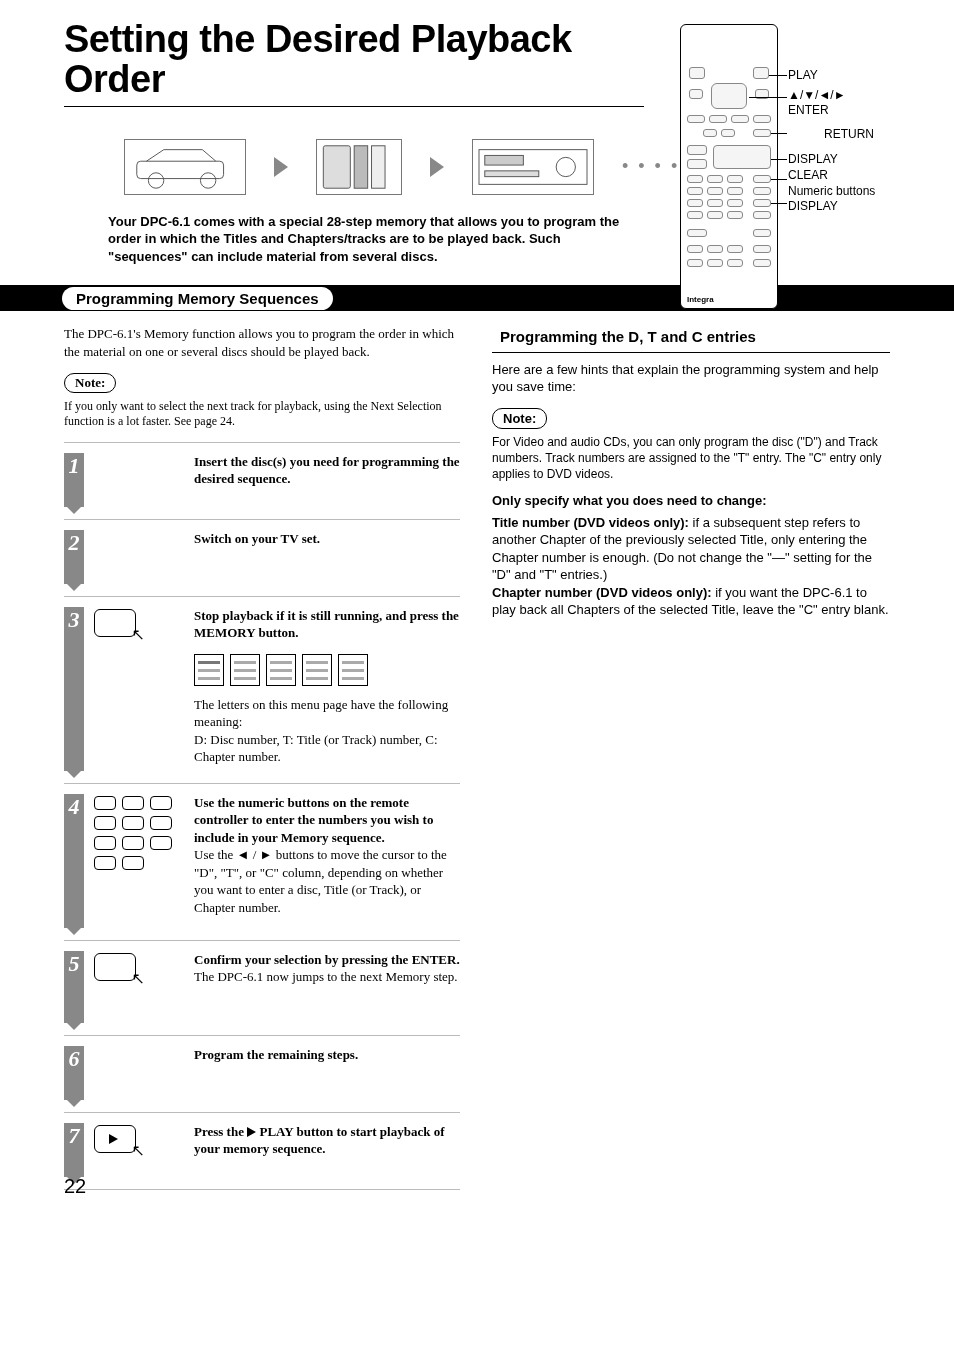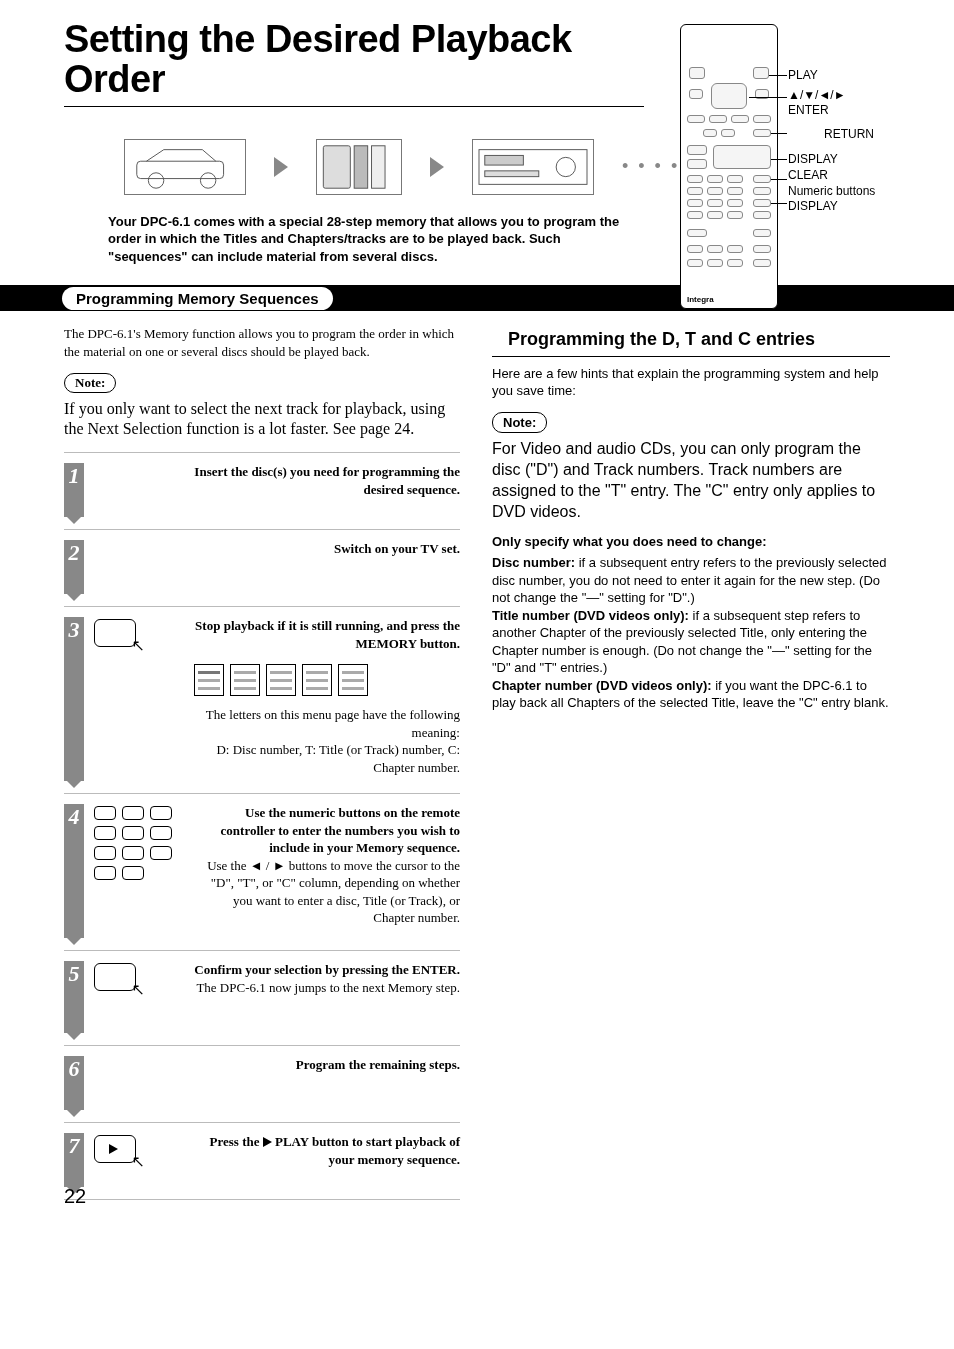--- a/index.html
+++ b/index.html
@@ -111,21 +111,21 @@
   .para { font-size: 13px; line-height: 1.35; margin-bottom: 8px;}
   .note-pill {
     display: inline-block;
     border: 1px solid #000;
     border-radius: 10px;
     padding: 1px 10px;
     font-weight: 700;
     font-size: 13px;
     margin: 4px 0 6px 0;
   }
-  .note-text { font-size: 16px; line-height: 1.3; margin-bottom: 10px;}
+  .note-text { font-size: 12px; line-height: 1.3; margin-bottom: 10px;}
 
   .steps { margin-top: 12px; }
   .step {
     display: flex;
     border-top: 1px solid #bbb;
     padding: 10px 0 12px 0;
     gap: 8px;
     font-size: 13px;
     line-height: 1.35;
   }
@@ -151,34 +151,34 @@
     position:absolute;
     left:0; right:0; bottom:-7px;
     border-left:10px solid transparent;
     border-right:10px solid transparent;
     border-top:10px solid #888;
   }
   .step-icon {
     flex: 0 0 92px;
     padding-top: 2px;
   }
-  .step-body { flex: 1; text-align: right; }
+  .step-body { flex: 1; }
   .step-body .strong { font-weight: 700; }
   .mini-btn-icon {
     width:42px;height:28px;border:1.5px solid #000;border-radius:6px;position:relative;
   }
   .mini-btn-icon .pointer {
     position:absolute; right:-10px; bottom:-10px; font-size:16px;
   }
   .num-grid { display:grid; grid-template-columns: repeat(3, 22px); gap:6px; }
   .num-grid div { height:14px; border:1.5px solid #000; border-radius:4px; }
   .mem-slots { display:flex; gap:6px; margin:12px 0 10px 0; }
   .mem-slot { width:30px; height:32px; border:1px solid #000; position:relative; }
   .mem-slot .bar { position:absolute; left:3px; right:3px; height:3px; background:#aaa; }
-  .sub-h { font-weight:700; font-size:18px; margin: 2px 0 4px 16px;}
+  .sub-h { font-weight:700; font-size:15px; margin: 2px 0 4px 8px;}
   .rule-thin { border:none; border-top:1px solid #000; margin:4px 0 8px 0; }
   .page-num {
     position:absolute;
     left:64px;
     bottom:22px;
     font-size:20px;
   }
   .play-tri {
     display:inline-block;
     width:0;height:0;
@@ -441,23 +441,20 @@
     <div class="col-r">
       <div class="sub-h">Programming the D, T and C entries</div>
       <hr class="rule-thin">
       <div class="para">Here are a few hints that explain the programming system and help you save time:</div>
       <div class="note-pill">Note:</div>
       <div class="note-text">For Video and audio CDs, you can only program the disc ("D") and Track numbers. Track numbers are assigned to the "T" entry. The "C" entry only applies to DVD videos.</div>
 
       <div style="font-weight:700;margin-bottom:4px;">Only specify what you does need to change:</div>
 
       <div>
-        <span style="font-weight:700;">Disc number:</span><span> if a subsequent entry refers to the previously selected disc number, you do not need to enter it again for the new step. (Do not change the "—" setting for "D".)</span>
-      </div>
-      <div>
         <span style="font-weight:700;">Title number (DVD videos only):</span><span> if a subsequent step refers to another Chapter of the previously selected Title, only entering the Chapter number is enough. (Do not change the "—" setting for the "D" and "T" entries.)</span>
       </div>
       <div>
         <span style="font-weight:700;">Chapter number (DVD videos only):</span><span> if you want the DPC-6.1 to play back all Chapters of the selected Title, leave the "C" entry blank.</span>
       </div>
     </div>
   </div>
 
   <div class="page-num">22</div>
 </div>

